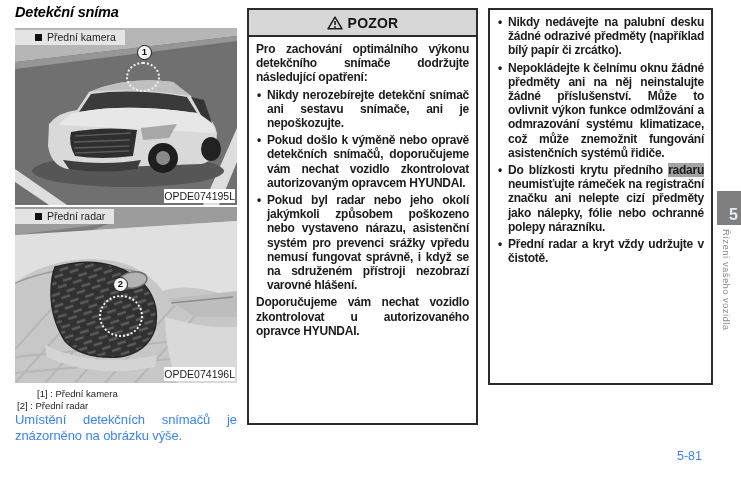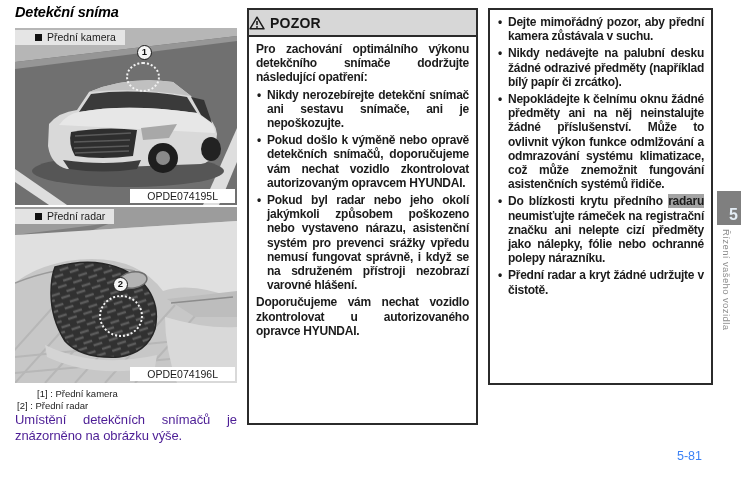--- a/index.html
+++ b/index.html
@@ -21,49 +21,49 @@
   .fig svg{display:block;}
   .img-label{
     position:absolute;top:2px;left:0;
     background:rgba(233,233,233,0.92);
     font-size:10.5px;color:#1b1b1b;
     padding:2px 9px 2px 20px;display:flex;align-items:center;gap:5px;line-height:11px;
   }
   .img-label .sq{width:7px;height:7px;background:#111;display:inline-block;flex:0 0 auto;}
   .img-code{
     position:absolute;bottom:2px;right:2px;background:#ffffff;
-    font-size:10.5px;color:#1b1b1b;padding:1px 17px;line-height:12px;
+    font-size:10.5px;color:#1b1b1b;padding:1px 0;line-height:12px;
   }
   .marker{
     position:absolute;width:15px;height:15px;border-radius:50%;
     background:#f5f5f5;border:1.5px solid #1a1a1a;box-sizing:border-box;
     font-size:9.5px;font-weight:bold;color:#111;text-align:center;line-height:12px;
   }
   .m1{left:122px;top:17px;}
   .m2{left:98px;top:70px;}
   .dotcircle{position:absolute;border:2px dotted #f2f2f2;border-radius:50%;box-sizing:border-box;}
   .dc1{left:111px;top:34px;width:34px;height:30px;}
   .dc2{left:84px;top:88px;width:44px;height:42px;}
   .caption{position:absolute;left:17px;font-size:9.5px;color:#1d1d1d;}
   .cap1{top:388px;margin-left:20px;}
   .cap2{top:400px;}
   .leftbody{
     position:absolute;left:15px;top:412px;width:222px;margin:0;
-    font-size:13px;line-height:15.5px;text-align:justify;color:#4c1d95;letter-spacing:-0.1px;
+    font-size:13px;line-height:15.5px;text-align:justify;color:#3b82f6;letter-spacing:-0.1px;
   }
 
   
   .wbox{
     position:absolute;box-sizing:border-box;border:2px solid #2b2b2b;background:#fff;overflow:hidden;
   }
   .wbox.mid{left:247px;top:8px;width:231px;height:417px;}
   .wbox.rightcol{left:488px;top:8px;width:225px;height:377px;}
   .whead{
     height:25px;background:#d7d7d7;border-bottom:2px solid #2b2b2b;
-    display:flex;align-items:center;justify-content:flex-start;gap:5px;
+    display:flex;align-items:center;justify-content:center;gap:5px;
     font-size:14px;font-weight:bold;color:#161616;letter-spacing:0.2px;
   }
   .whead .tri{display:inline-flex;align-items:center;}
   .wbody{
     padding:5px 7px 4px 7px;
     font-size:12px;font-weight:bold;color:#1b1b1b;
     line-height:14.2px;text-align:justify;letter-spacing:-0.25px;
   }
   .wbody p{margin:0 0 3px 0;}
   .wbody p.bul{position:relative;padding-left:11px;}
@@ -177,25 +177,24 @@
       <p>Pro zachování optimálního výkonu detekčního snímače dodržujte následující opatření:</p>
       <p class="bul">Nikdy nerozebírejte detekční snímač ani sestavu snímače, ani je nepoškozujte.</p>
       <p class="bul">Pokud došlo k výměně nebo opravě detekčních snímačů, doporučujeme vám nechat vozidlo zkontrolovat autorizovaným opravcem HYUNDAI.</p>
       <p class="bul">Pokud byl radar nebo jeho okolí jakýmkoli způsobem poškozeno nebo vystaveno nárazu, asistenční systém pro prevenci srážky vpředu nemusí fungovat správně, i když se na sdruženém přístroji nezobrazí varovné hlášení.</p>
       <p>Doporučujeme vám nechat vozidlo zkontrolovat u autorizovaného opravce HYUNDAI.</p>
     </div>
   </section>
 
   <section class="wbox rightcol">
     <div class="wbody">
-      <p class="bul">Dejte mimořádný pozor, aby přední kamera zůstávala v suchu.</p>
       <p class="bul">Nikdy nedávejte na palubní desku žádné odrazivé předměty (například bílý papír či zrcátko).</p>
       <p class="bul">Nepokládejte k čelnímu oknu žádné předměty ani na něj neinstalujte žádné příslušenství. Může to ovlivnit výkon funkce odmlžování a odmrazování systému klimatizace, což může znemožnit fungování asistenčních systémů řidiče.</p>
       <p class="bul"><span>Do blízkosti krytu předního </span><span class="hl">radaru</span><span> neumisťujte rámeček na registrační značku ani nelepte cizí předměty jako nálepky, fólie nebo ochranné polepy nárazníku.</span></p>
-      <p class="bul">Přední radar a kryt žádné udržujte v čistotě.</p>
+      <p class="bul">Přední radar a kryt vždy udržujte v čistotě.</p>
     </div>
   </section>
 
   <div class="tab">5</div>
   <div class="vtext">Řízení vašeho vozidla</div>
   <div class="pagenum">5-81</div>
 
 </div>
 
 </body></html>

